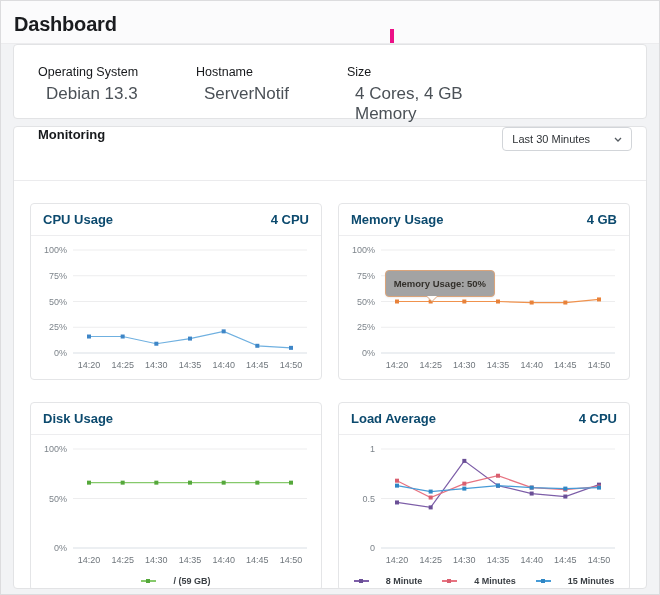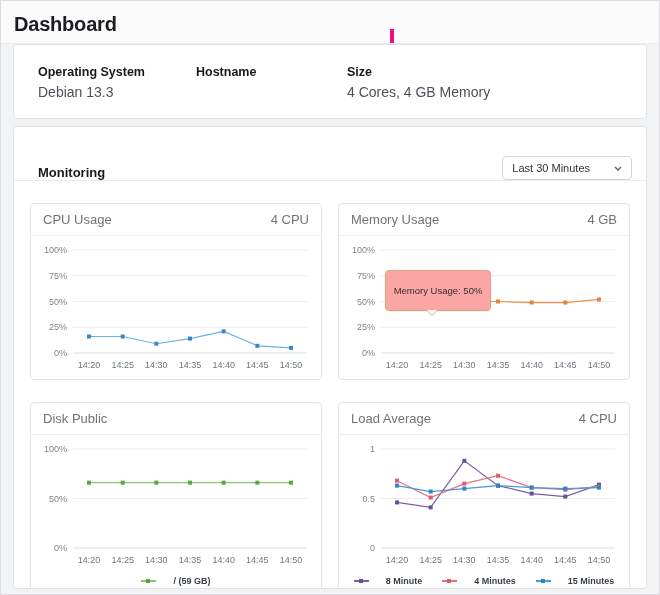--- a/index.html
+++ b/index.html
@@ -10,46 +10,46 @@
   
   .top-band { height:43px; background:#fbfbfc; border-bottom:1px solid #ececee; position:relative; }
   .page-title { font-size:20px; font-weight:700; color:#1a1c1f; padding:12px 0 0 13px; letter-spacing:-0.2px; }
   .pink-marker { position:absolute; left:389px; top:28px; width:4px; height:14px; background:#ec1087; }
 
   .page-body { padding:0 12px; }
 
   
   .info-card { background:#fff; border:1px solid #e2e3e5; border-radius:4px; height:75px;
                display:grid; grid-template-columns:158px 151px 155px auto; padding:20px 0 0 24px; }
-  .info-field .f-label { font-size:12.5px; font-weight:700; color:#17191c; margin-bottom:5px; }
-  .info-field .f-value { font-size:14px; color:#4b5157; }
+  .info-field .f-label { font-size:12.5px; font-weight:400; color:#17191c; margin-bottom:5px; }
+  .info-field .f-value { font-size:17px; color:#4b5157;margin-left:8px; }
   .redacted-bar { width:72px; height:11px; background:#000; margin-top:2px; }
 
   
   .monitoring-panel { margin-top:7px; background:#fff; border:1px solid #e2e3e5; border-radius:4px; height:463px; overflow:hidden; }
-  .monitoring-header { height:54px; display:flex; align-items:flex-end; justify-content:space-between; padding:0 14px 0 24px; border-bottom:1px solid #ebebed; }
+  .monitoring-header { height:54px; display:flex; align-items:flex-start; justify-content:space-between; padding:0 14px 0 24px; border-bottom:1px solid #ebebed; }
   .monitoring-title { font-size:13px; font-weight:700; color:#17191c; }
   .range-selector { display:flex; align-items:center; gap:24px; border:1px solid #d2d5d9; border-radius:4px; background:#fff; padding:5px 9px; font-size:11px; color:#2f3337; cursor:pointer; font-family:inherit; }
   .chev { width:8px; height:5px; display:inline-block; }
 
   .charts-grid { display:grid; grid-template-columns:1fr 1fr; column-gap:16px; row-gap:22px; padding:22px 16px 3px 16px; }
   .chart-card { background:#fff; border:1px solid #e4e5e7; border-radius:4px; overflow:hidden; }
   .chart-header { display:flex; justify-content:space-between; align-items:center; padding:8px 12px; border-bottom:1px solid #ededef; }
-  .chart-title, .chart-unit { font-size:13px; font-weight:400; color:#737373; }
+  .chart-title, .chart-unit { font-size:13px; font-weight:700; color:#0c4a6e; }
   .chart-body { position:relative; }
   .row1 .chart-body { height:143px; }
   .row2 .chart-body { height:155px; }
 
   .chart-legend { position:absolute; left:0; bottom:4px; width:100%; display:flex; justify-content:center; gap:20px; font-size:9px; font-weight:700; color:#3a3f44; }
   .legend-item { display:flex; align-items:center; gap:17px; cursor:pointer; }
   .legend-line { width:15px; height:2px; position:relative; display:inline-block; }
   .legend-dot { position:absolute; width:4px; height:4px; left:5px; top:-1px; }
 
-  .chart-tooltip { position:absolute; background:#fca5a5; border:1px solid #dba47a; border-radius:4px; padding:14px 8px;
-                   font-size:9.5px; font-weight:400; color:#33302b; white-space:nowrap; box-shadow:0 1px 2px rgba(0,0,0,.06); z-index:2; }
+  .chart-tooltip { position:absolute; background:#a3a3a3; border:1px solid #dba47a; border-radius:4px; padding:7px 8px;
+                   font-size:9.5px; font-weight:700; color:#33302b; white-space:nowrap; box-shadow:0 1px 2px rgba(0,0,0,.06); z-index:2; }
   .chart-tooltip::before { content:''; position:absolute; left:40px; bottom:-6px; border-left:6px solid transparent; border-right:6px solid transparent; border-top:6px solid #dba47a; }
   .chart-tooltip::after  { content:''; position:absolute; left:41px; bottom:-5px; border-left:5px solid transparent; border-right:5px solid transparent; border-top:5px solid #fffefb; }
 
   svg text { font-family:"Liberation Sans", sans-serif; }
 </style>
 </head>
 <body>
 
 <div class="screen">
 
@@ -60,20 +60,21 @@
 
   <div class="page-body">
 
     <div class="info-card">
       <div class="info-field">
         <div class="f-label">Operating System</div>
         <div class="f-value">Debian 13.3</div>
       </div>
       <div class="info-field">
         <div class="f-label">Hostname</div>
+        <div class="f-value">ServerNotif</div>
       </div>
       <div class="info-field">
         <div class="f-label">Size</div>
         <div class="f-value">4 Cores, 4 GB Memory</div>
       </div>
     </div>
 
     <div class="monitoring-panel">
       <div class="monitoring-header">
         <div class="monitoring-title">Monitoring</div>
@@ -154,21 +155,21 @@
                 <rect x="123.33333333333333" y="63.5" width="4" height="4" fill="#e8823a"></rect>
                 <rect x="157" y="63.5" width="4" height="4" fill="#e8823a"></rect>
                 <rect x="190.66666666666666" y="64.53" width="4" height="4" fill="#e8823a"></rect>
                 <rect x="224.33333333333331" y="64.53" width="4" height="4" fill="#e8823a"></rect>
                 <rect x="258" y="61.44" width="4" height="4" fill="#e8823a"></rect>
               </svg></div>
         </div>
 
         <div class="chart-card row2">
           <div class="chart-header">
-            <span class="chart-title">Disk Public</span>
+            <span class="chart-title">Disk Usage</span>
             <span class="chart-unit"></span>
           </div>
           <div class="chart-body"><svg width="290" height="155">
                 <line x1="42" y1="113" x2="276" y2="113" stroke="#d9dfe5" stroke-width="1"></line>
                 <text x="36" y="116" text-anchor="end" font-size="9" fill="#7d848b">0%</text>
                 <line x1="42" y1="63.5" x2="276" y2="63.5" stroke="#ededee" stroke-width="1"></line>
                 <text x="36" y="66.5" text-anchor="end" font-size="9" fill="#7d848b">50%</text>
                 <line x1="42" y1="14" x2="276" y2="14" stroke="#ededee" stroke-width="1"></line>
                 <text x="36" y="17" text-anchor="end" font-size="9" fill="#7d848b">100%</text>
                 <text x="58" y="128" text-anchor="middle" font-size="9" fill="#6f767c">14:20</text>

